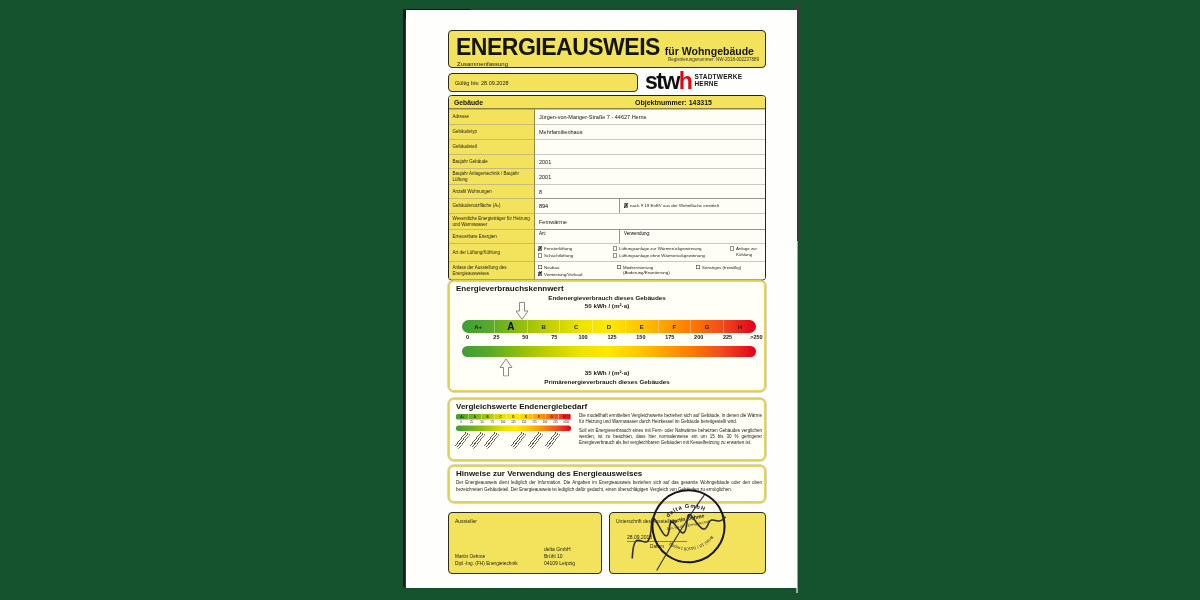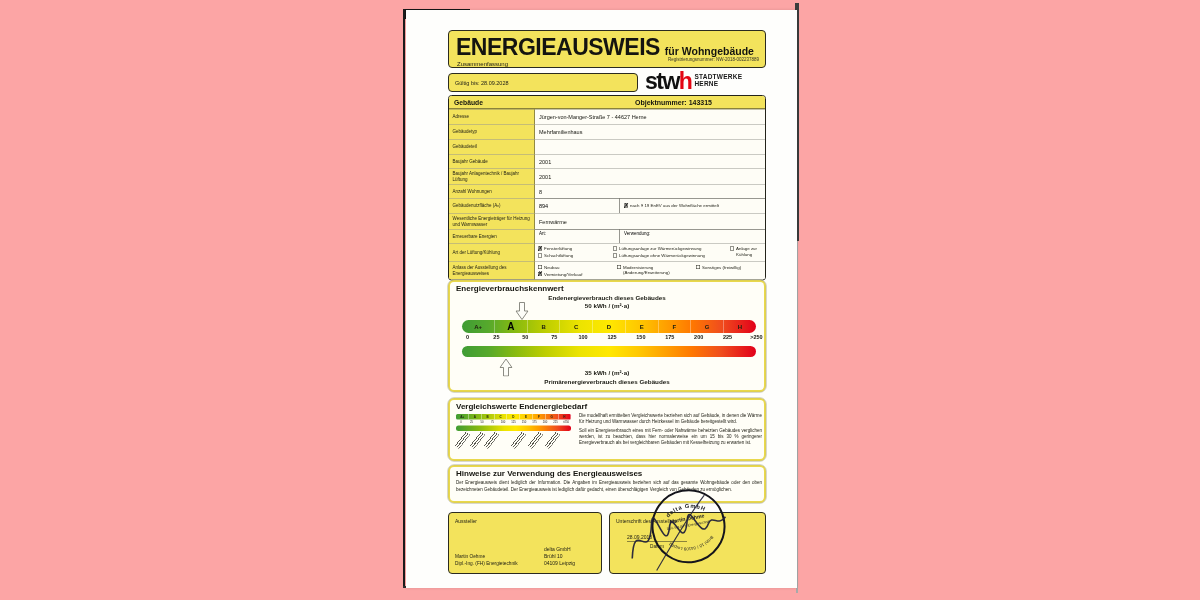--- a/index.html
+++ b/index.html
@@ -1,17 +1,17 @@
 <!DOCTYPE html>
 <html lang="de"><head>
 <meta charset="utf-8">
 <style>
   * { box-sizing: border-box; margin: 0; padding: 0; }
   html,body { width:1200px; height:600px; background:#ffffff; font-family:"Liberation Sans","DejaVu Sans",sans-serif; }
-  .viewport { position:relative; width:1200px; height:600px; background:#fca5a5; overflow:hidden; }
+  .viewport { position:relative; width:1200px; height:600px; background:#14532d; overflow:hidden; }
 
   
   .art { position:absolute; }
   .art-top-black { left:404px; top:9px; width:66px; height:10px; background:#161616; }
   .art-top-gray { left:470px; top:10px; width:327px; height:2px; background:#b9b9b9; }
   .art-left-line { left:403px; top:9px; width:2px; height:579px; background:#1c1c1c; }
   .art-bottom-line { left:403px; top:586px; width:369px; height:2px; background:#2e2e2e; }
   .art-right-bar { left:795px; top:3px; width:4px; height:238px; background:#3c3c3c; }
   .art-right-line { left:796px; top:241px; width:2px; height:352px; background:#a9a9a9; }
 

